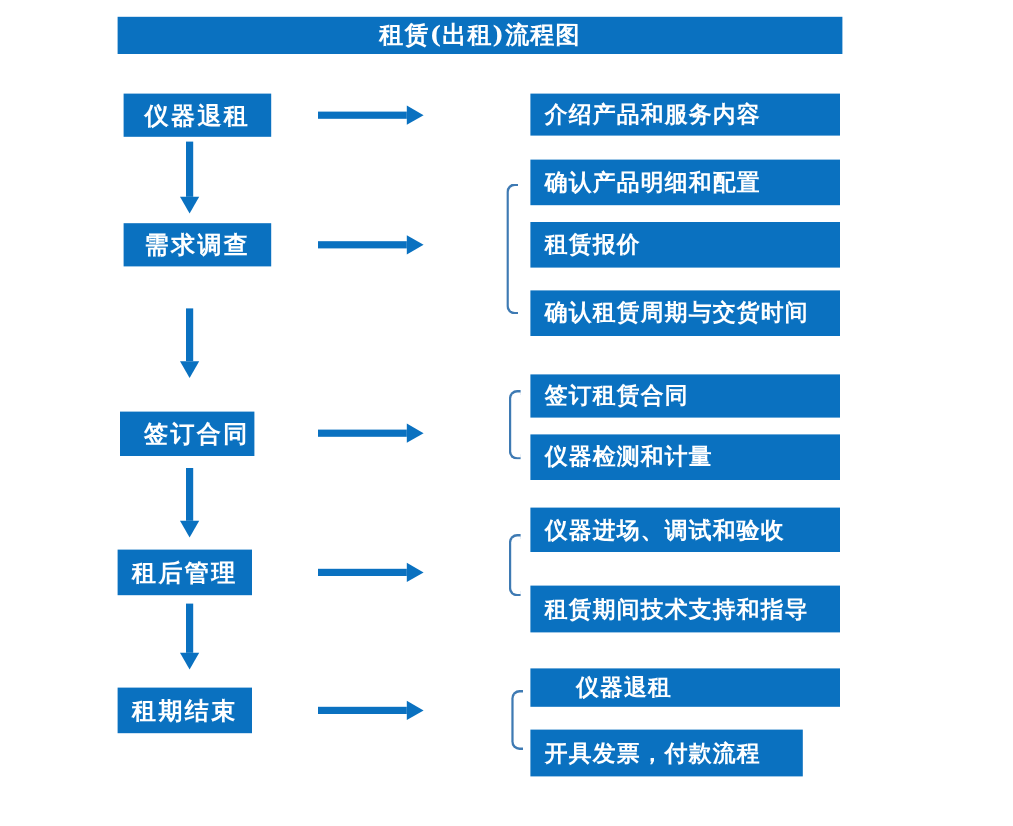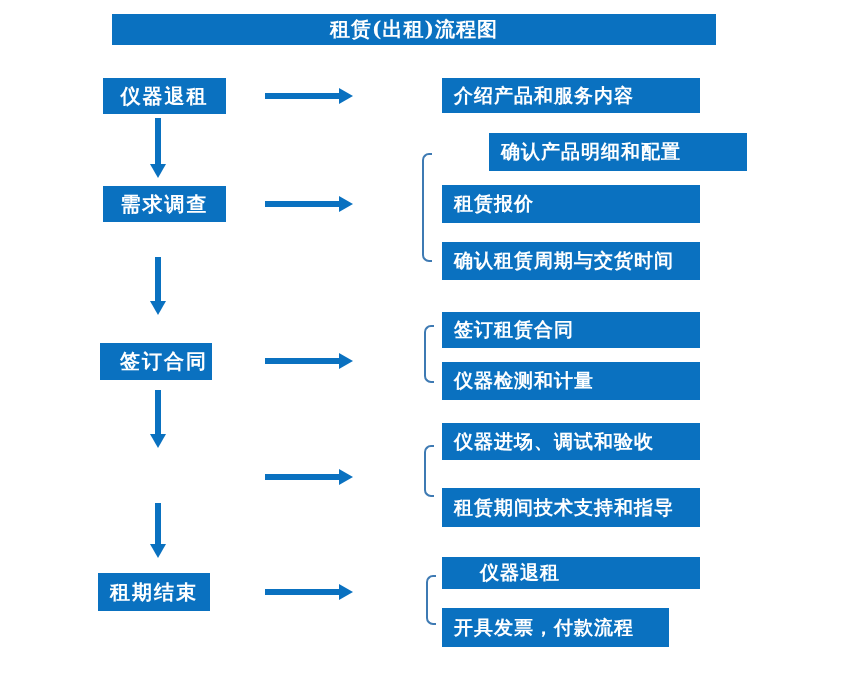--- a/index.html
+++ b/index.html
@@ -78,45 +78,46 @@
     border-radius:7px 0 0 7px;
     box-sizing:border-box;
     background:transparent;
   }
 </style>
 </head>
 <body>
 
 <div id="canvas">
 
-  <div class="blue-box title-bar" style="left:98px;top:14px;width:604px;height:31px;margin-left:14px;">租赁(出租)流程图</div>
+  <div class="blue-box title-bar" style="left:98px;top:14px;width:604px;height:31px;">租赁(出租)流程图</div>
 
   <div class="blue-box stage-box" style="left:103px;top:78px;width:123px;height:36px;">仪器退租</div>
   <div class="h-arrow" style="left:265px;top:93px;width:74px;"></div>
   <div class="blue-box item-box" style="left:442px;top:78px;width:258px;height:35px;">介绍产品和服务内容</div>
 
   <div class="v-arrow" style="left:155px;top:118px;height:46px;"></div>
 
   <div class="blue-box stage-box" style="left:103px;top:186px;width:123px;height:36px;">需求调查</div>
   <div class="h-arrow" style="left:265px;top:201px;width:74px;"></div>
   <div class="bracket" style="left:422px;top:153px;height:109px;"></div>
-  <div class="blue-box item-box" style="left:442px;top:133px;width:258px;height:38px;margin-left:47px;">确认产品明细和配置</div>
+  <div class="blue-box item-box" style="left:442px;top:133px;width:258px;height:38px;">确认产品明细和配置</div>
   <div class="blue-box item-box" style="left:442px;top:185px;width:258px;height:38px;">租赁报价</div>
   <div class="blue-box item-box" style="left:442px;top:242px;width:258px;height:38px;">确认租赁周期与交货时间</div>
 
   <div class="v-arrow" style="left:155px;top:257px;height:44px;"></div>
 
   <div class="blue-box stage-box" style="left:100px;top:343px;width:112px;height:37px;padding-left:16px;">签订合同</div>
   <div class="h-arrow" style="left:265px;top:358px;width:74px;"></div>
   <div class="bracket" style="left:424px;top:325px;height:58px;"></div>
   <div class="blue-box item-box" style="left:442px;top:312px;width:258px;height:36px;">签订租赁合同</div>
   <div class="blue-box item-box" style="left:442px;top:362px;width:258px;height:38px;">仪器检测和计量</div>
 
   <div class="v-arrow" style="left:155px;top:390px;height:44px;"></div>
 
+  <div class="blue-box stage-box" style="left:98px;top:458px;width:112px;height:38px;">租后管理</div>
   <div class="h-arrow" style="left:265px;top:474px;width:74px;"></div>
   <div class="bracket" style="left:424px;top:445px;height:52px;"></div>
   <div class="blue-box item-box" style="left:442px;top:423px;width:258px;height:37px;">仪器进场、调试和验收</div>
   <div class="blue-box item-box" style="left:442px;top:488px;width:258px;height:39px;">租赁期间技术支持和指导</div>
 
   <div class="v-arrow" style="left:155px;top:503px;height:41px;"></div>
 
   <div class="blue-box stage-box" style="left:98px;top:573px;width:112px;height:38px;">租期结束</div>
   <div class="h-arrow" style="left:265px;top:589px;width:74px;"></div>
   <div class="bracket" style="left:426px;top:575px;height:50px;"></div>

